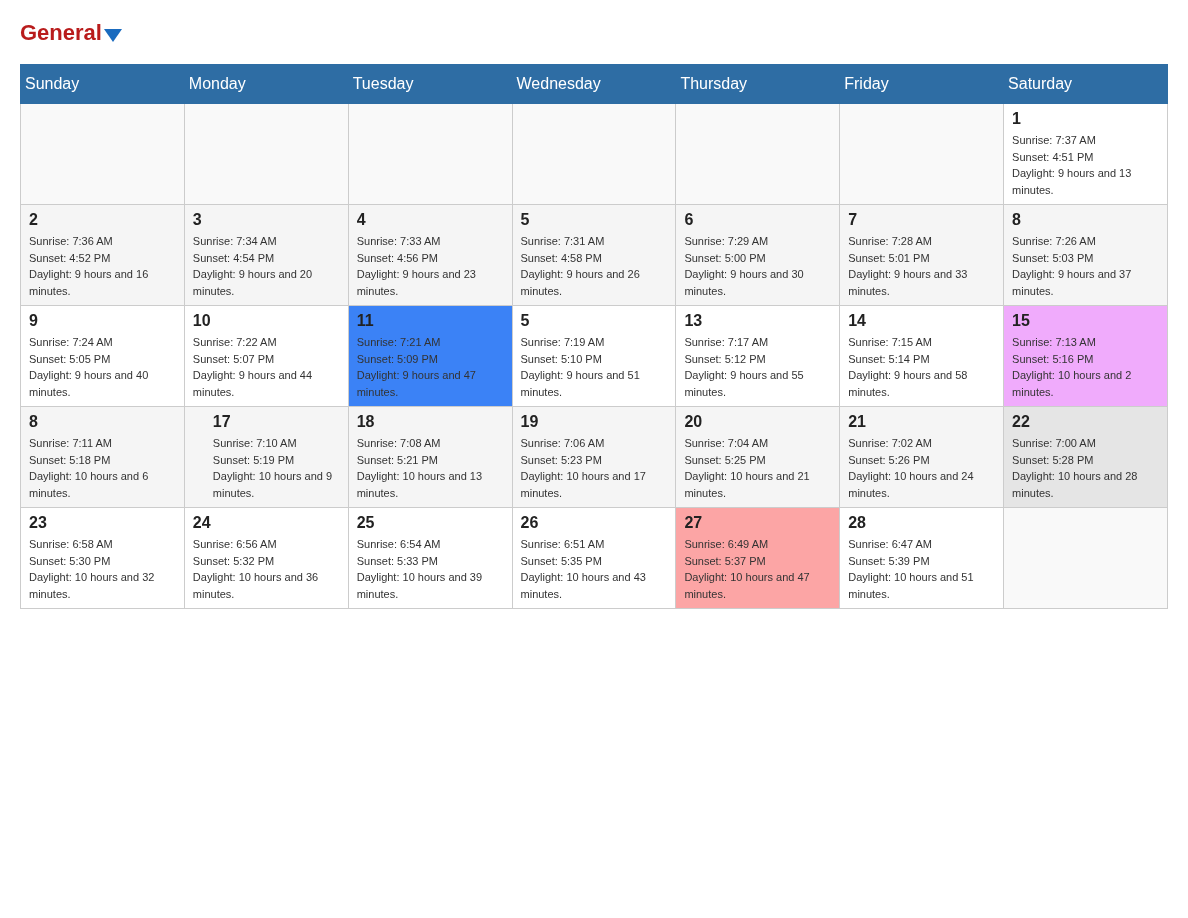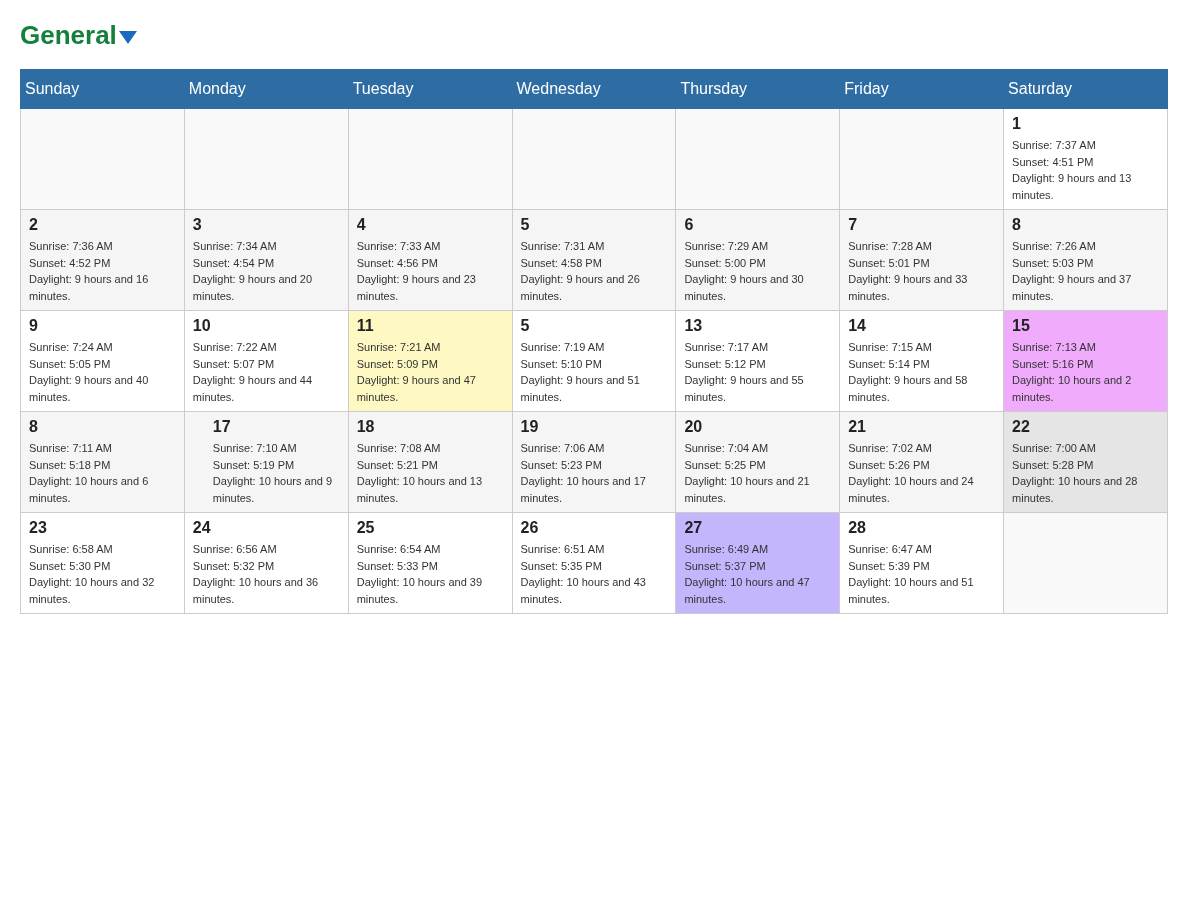--- a/index.html
+++ b/index.html
@@ -74,21 +74,21 @@
     .empty-cell {
       background: #f9f9f9 !important;
     }
   </style>
 </head>
 <body>
 
 <div class="header">
   <div class="logo">
     <div style="display:flex; align-items:center;">
-      <span style="font-size:26px; font-weight:bold; color:#15803d;">General</span>
+      <span style="font-size:22px; font-weight:bold; color:#b91c1c;">General</span>
       <div style="display:inline-flex; flex-direction:column; margin-left:2px; margin-top:4px;">
         <div style="width:0;height:0;border-left:9px solid transparent;border-right:9px solid transparent;border-top:13px solid #1a6bbf;"></div>
       </div>
     </div>
     <span style="font-size:22px; font-weight:bold; color:#1a6bbf; margin-top:-2px; margin-left:2px;"></span>
   </div>
   <div class="title-block">
     <div class="month-title"></div>
     <div class="location"></div>
   </div>
@@ -151,21 +151,21 @@
       </tr>
       <tr>
         <td style="background: rgb(255, 255, 255);">
           <div class="day-number">9</div>
           <div class="day-info">Sunrise: 7:24 AM<br>Sunset: 5:05 PM<br>Daylight: 9 hours and 40 minutes.</div>
         </td>
         <td style="background: rgb(255, 255, 255);">
           <div class="day-number">10</div>
           <div class="day-info">Sunrise: 7:22 AM<br>Sunset: 5:07 PM<br>Daylight: 9 hours and 44 minutes.</div>
         </td>
-        <td style="background: #fef9c3; margin-left: 28px;">
+        <td style="background: #3b82f6; margin-left: 28px;">
           <div class="day-number">11</div>
           <div class="day-info">Sunrise: 7:21 AM<br>Sunset: 5:09 PM<br>Daylight: 9 hours and 47 minutes.</div>
         </td>
         <td style="background: rgb(255, 255, 255);">
           <div class="day-number">5</div>
           <div class="day-info">Sunrise: 7:19 AM<br>Sunset: 5:10 PM<br>Daylight: 9 hours and 51 minutes.</div>
         </td>
         <td style="background: rgb(255, 255, 255);">
           <div class="day-number">13</div>
           <div class="day-info">Sunrise: 7:17 AM<br>Sunset: 5:12 PM<br>Daylight: 9 hours and 55 minutes.</div>
@@ -219,21 +219,21 @@
           <div class="day-info">Sunrise: 6:56 AM<br>Sunset: 5:32 PM<br>Daylight: 10 hours and 36 minutes.</div>
         </td>
         <td style="background: rgb(255, 255, 255);">
           <div class="day-number">25</div>
           <div class="day-info">Sunrise: 6:54 AM<br>Sunset: 5:33 PM<br>Daylight: 10 hours and 39 minutes.</div>
         </td>
         <td style="background: rgb(255, 255, 255);">
           <div class="day-number">26</div>
           <div class="day-info">Sunrise: 6:51 AM<br>Sunset: 5:35 PM<br>Daylight: 10 hours and 43 minutes.</div>
         </td>
-        <td style="background: #c4b5fd;">
+        <td style="background: #fca5a5;">
           <div class="day-number">27</div>
           <div class="day-info">Sunrise: 6:49 AM<br>Sunset: 5:37 PM<br>Daylight: 10 hours and 47 minutes.</div>
         </td>
         <td style="background: rgb(255, 255, 255);">
           <div class="day-number">28</div>
           <div class="day-info">Sunrise: 6:47 AM<br>Sunset: 5:39 PM<br>Daylight: 10 hours and 51 minutes.</div>
         </td>
         <td class="empty-cell"></td>
       </tr>
     </tbody>

